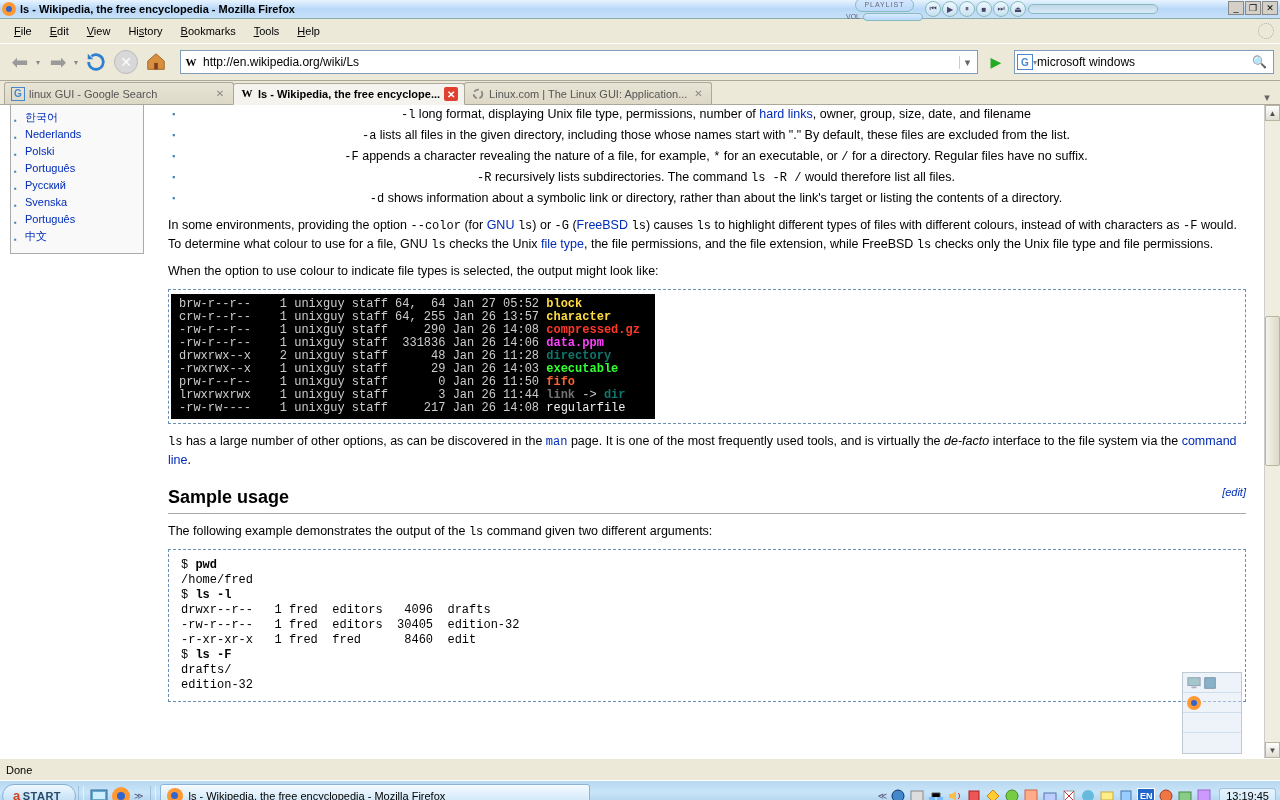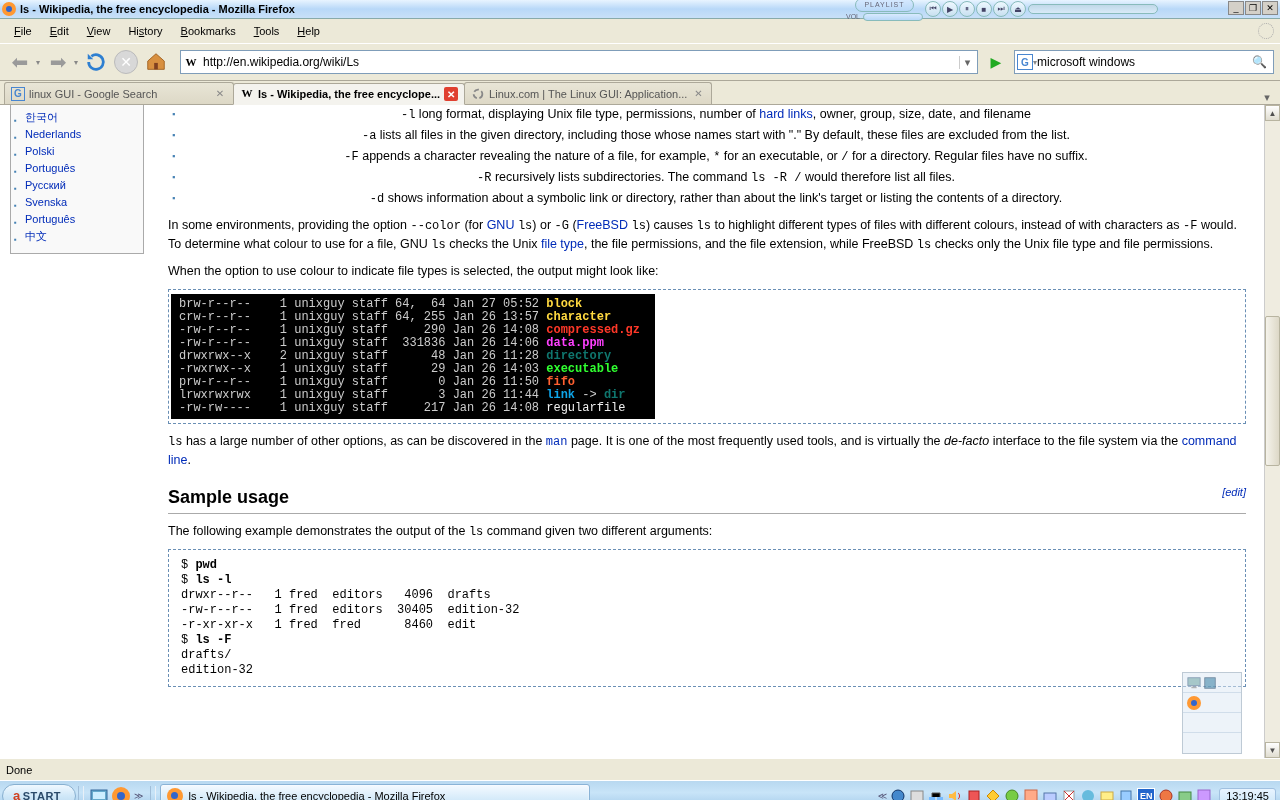--- a/index.html
+++ b/index.html
@@ -54,21 +54,21 @@
 .langbox li::before { content:"▪"; color:#4682b4; position:absolute; left:-11px; font-size:8px; top:3px;}
 .langbox a { color:#002bb8; text-decoration:none;}
 .article { flex:1; padding:0 18px 0 18px; font-family:"Arial",sans-serif; font-size:12.5px; line-height:1.5; color:#000; overflow:hidden; position:relative;}
 .article ul.opts { list-style:none; margin:0 0 8px 18px;text-align:center;}
 .article ul.opts li { position:relative; padding-left:0; margin-bottom:2px;}
 .article ul.opts li::before { content:"▪"; color:#4682b4; position:absolute; left:-14px; top:3px; font-size:9px;}
 .article code, .article tt { font-family:"Courier New",monospace; font-size:12px;}
 .article a { color:#002bb8; text-decoration:none;}
 .article p { margin:8px 0;}
 .terminal { background:#000; font-family:"Courier New",monospace; font-size:12px; line-height:13px; padding:4px 8px; margin:2px 0; white-space:pre; color:#ccc; width:484px;}
-.t-yellow{color:#ffd940;font-weight:bold;} .t-orange{color:#ff6030;font-weight:bold;} .t-red{color:#ff3828;font-weight:bold;} .t-magenta{color:#ff40ff;font-weight:bold;margin-top:11px;} .t-blue{color:#0f766e;font-weight:bold;} .t-green{color:#30ff30;font-weight:bold;} .t-cyan{color:#0ea5e9;font-weight:bold;text-align:right;} .t-white{color:#f0f0f0;}
+.t-yellow{color:#ffd940;font-weight:bold;} .t-orange{color:#ff6030;font-weight:bold;} .t-red{color:#ff3828;font-weight:bold;} .t-magenta{color:#ff40ff;font-weight:bold;margin-top:11px;} .t-blue{color:#0f766e;font-weight:bold;} .t-green{color:#30ff30;font-weight:bold;} .t-cyan{color:#737373;font-weight:bold;text-align:right;} .t-white{color:#f0f0f0;}
 .dashed-box { border:1px dashed #6a8fb5; padding:2px; margin:6px 0;}
 .sample-pre { font-family:"Courier New",monospace; font-size:12px; line-height:15px; white-space:pre; padding:6px 10px;}
 h2.section { font-family:"Arial"; font-size:18px; font-weight:bold; border-bottom:1px solid #aaa; margin:14px 0 8px 0; padding-bottom:2px;}
 .editlink { float:right; font-size:11px; font-weight:normal; color:#002bb8;font-style:italic;}
 .scrollbar-v { width:16px; background:#ece9d8; border-left:1px solid #ccc; display:flex; flex-direction:column;}
 .sb-btn { height:16px; background:linear-gradient(#fefefe,#e0ddd0); border:1px solid #b8b4a0; display:flex; align-items:center; justify-content:center; font-size:8px; color:#505050;}
 .sb-track { flex:1; background:#efece0; position:relative;}
 .sb-thumb { position:absolute; left:0; right:0; background:linear-gradient(to right,#f5f3eb,#ddd8c7); border:1px solid #b8b4a0; border-radius:2px;}
 .statusbar { height:22px; background:#ece9d8; border-top:1px solid #fff; display:flex; align-items:center; padding:0 6px; font-size:11px;}
 .floating-toolbox { position:absolute; right:22px; bottom:4px; width:60px; border:1px solid rgba(120,140,160,0.4); background:rgba(220,232,244,0.5);}
@@ -224,21 +224,21 @@
     </div>
 
     <p><tt>ls</tt><span> has a large number of other options, as can be discovered in the </span><a href="#"><tt>man</tt></a><span> page. It is one of the most frequently used tools, and is virtually the </span><i>de-facto</i><span> interface to the file system via the </span><a href="#">command line</a><span>.</span></p>
 
 
     <h2 class="section"><span>Sample usage</span><span class="editlink">[<a href="#">edit</a>]</span></h2>
 
     <p><span>The following example demonstrates the output of the </span><tt>ls</tt><span> command given two different arguments:</span></p>
 
     <div class="dashed-box">
-      <div class="sample-pre" id="sample-pre"><div>$ <b>pwd</b></div><div>$ <b>ls -l</b></div><div>drwxr--r--   1 fred  editors   4096  drafts</div><div>-rw-r--r--   1 fred  editors  30405  edition-32</div><div>-r-xr-xr-x   1 fred  fred      8460  edit</div><div>$ <b>ls -F</b></div><div>drafts/</div><div>edition-32</div></div>
+      <div class="sample-pre" id="sample-pre"><div>$ <b>pwd</b></div><div>/home/fred</div><div>$ <b>ls -l</b></div><div>drwxr--r--   1 fred  editors   4096  drafts</div><div>-rw-r--r--   1 fred  editors  30405  edition-32</div><div>-r-xr-xr-x   1 fred  fred      8460  edit</div><div>$ <b>ls -F</b></div><div>drafts/</div><div>edition-32</div></div>
     </div>
 
     <div class="floating-toolbox">
       <div class="ft-row">
           <svg class="ft-icon" viewBox="0 0 16 16">
             <rect x="1" y="2" width="14" height="9" fill="#7aa" stroke="#468"></rect>
             <rect x="5" y="12" width="6" height="2" fill="#888"></rect>
           </svg>
           <svg class="ft-icon" viewBox="0 0 16 16">
             <rect x="2" y="2" width="12" height="12" fill="#48a" stroke="#246"></rect>

